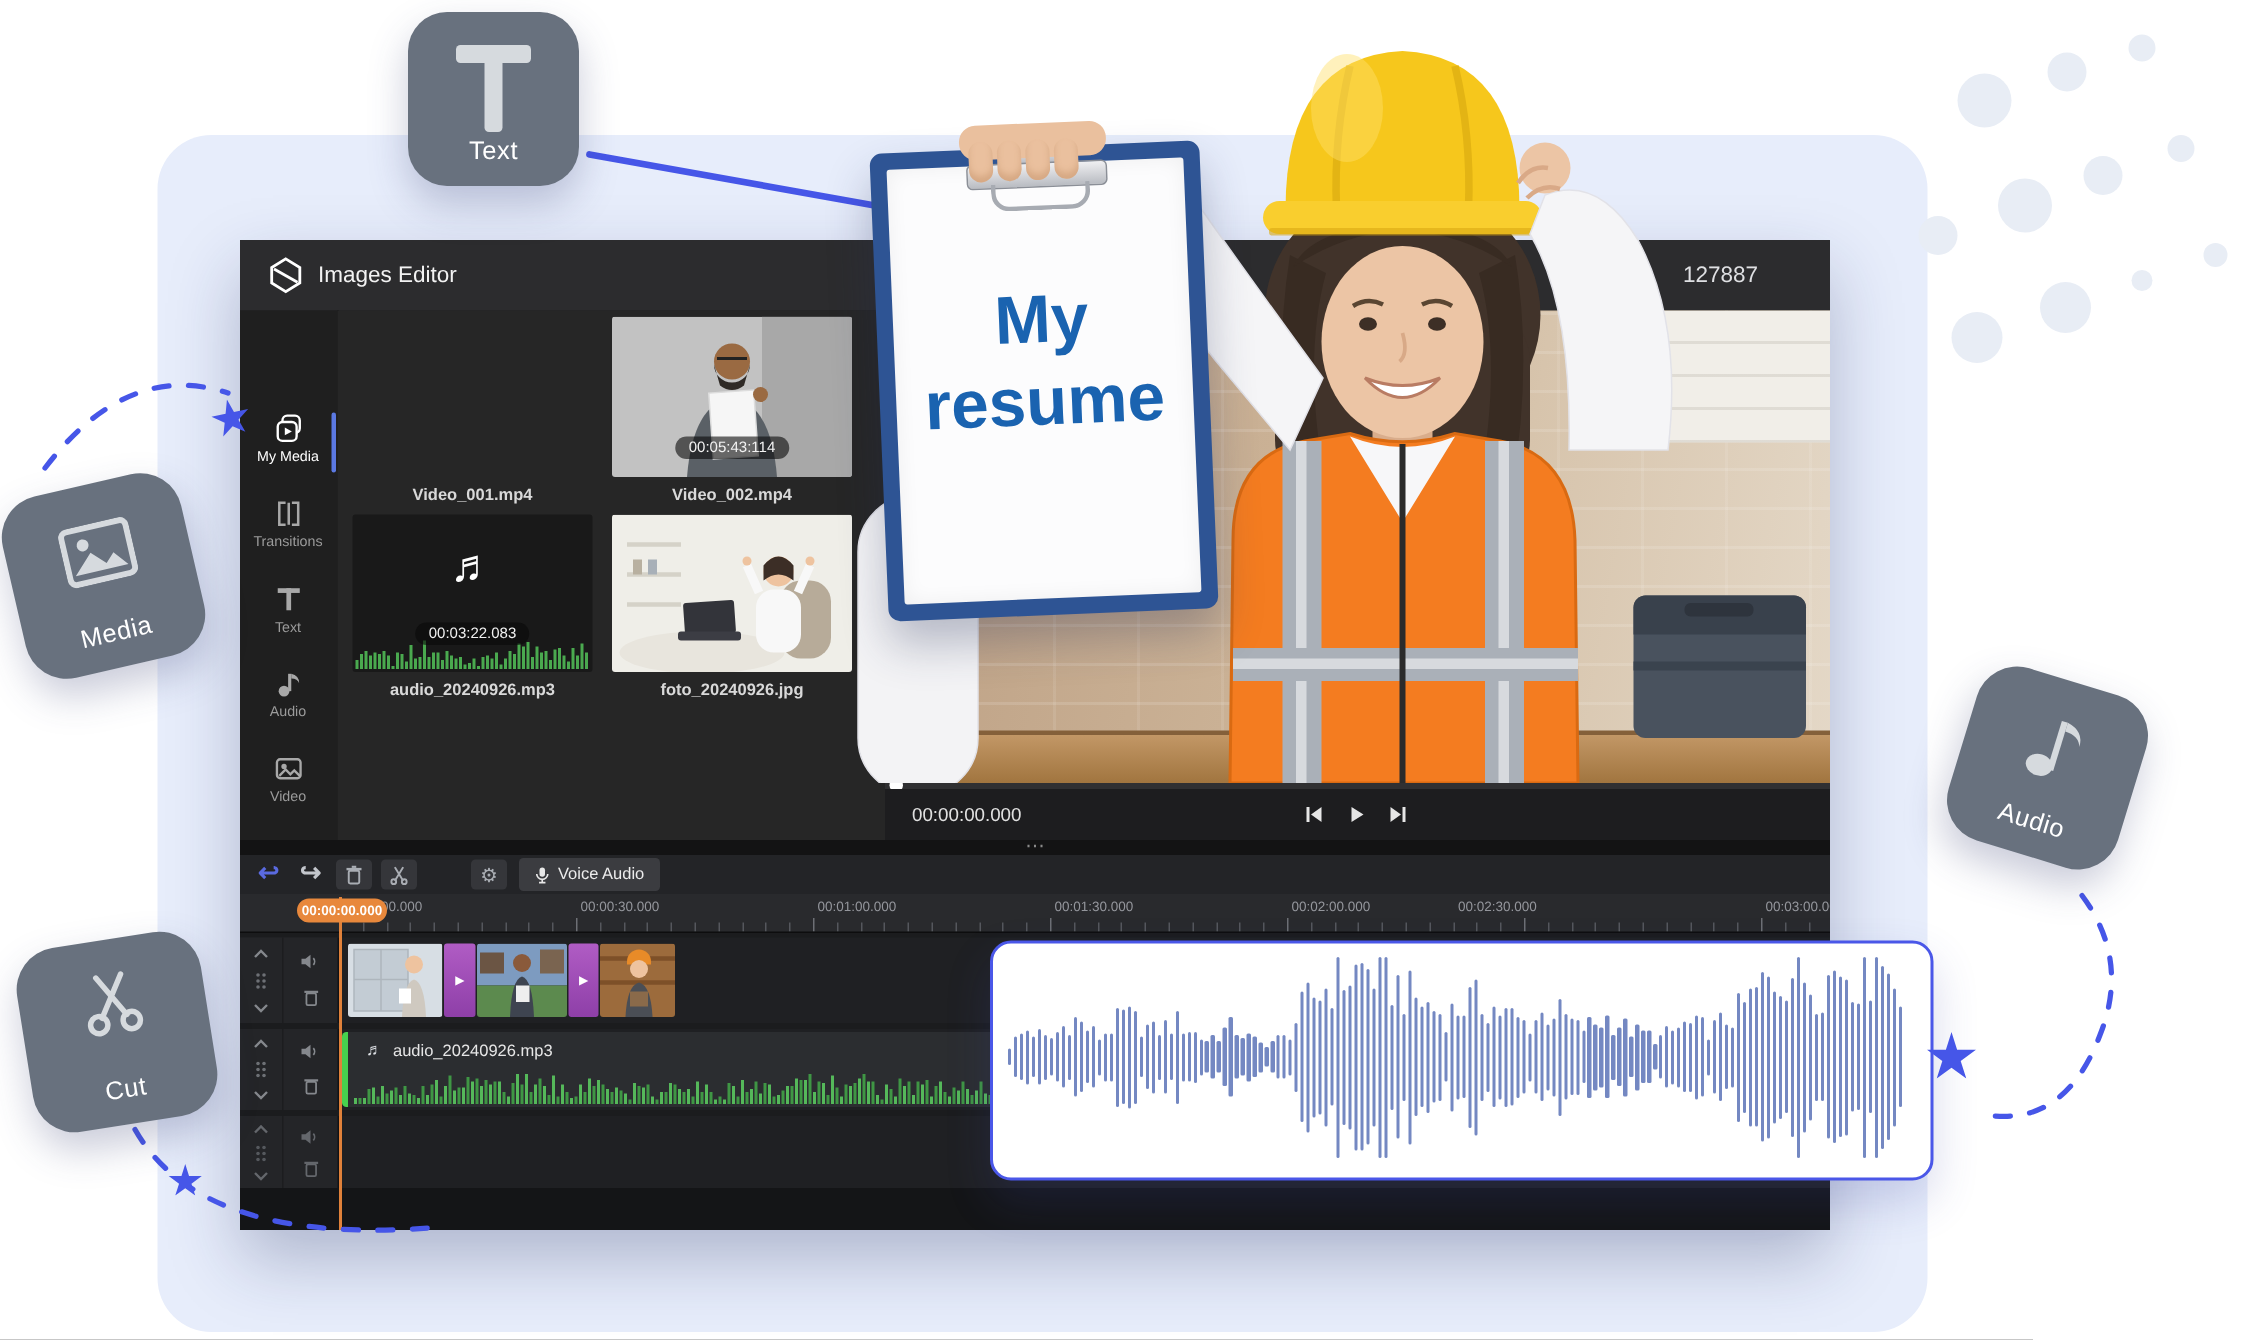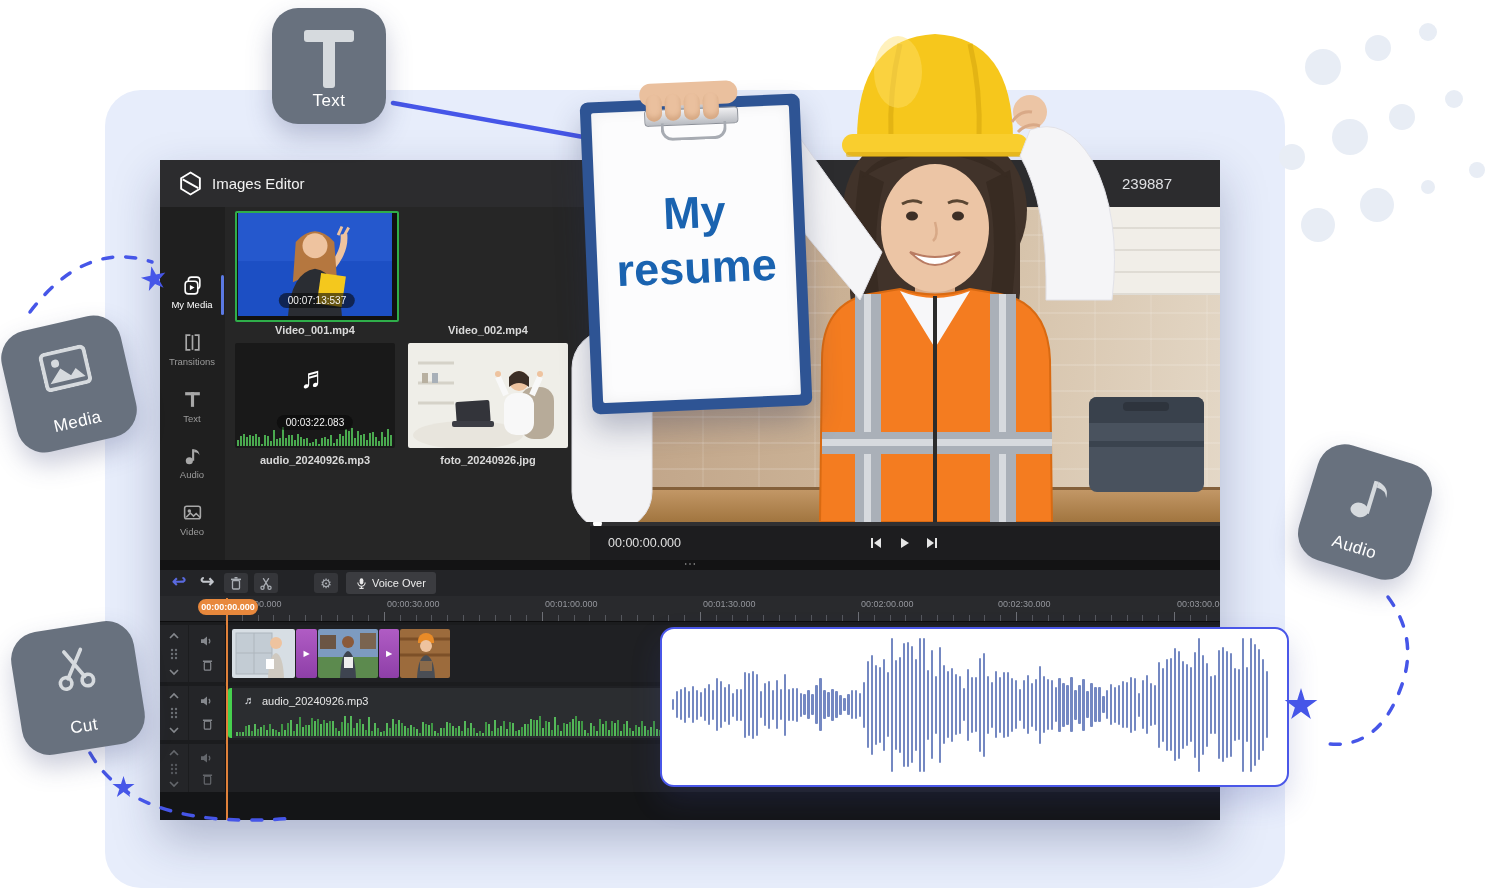--- a/index.html
+++ b/index.html
@@ -123,21 +123,21 @@
   <div class="abs win">
 
     <div class="abs hdr">
       <svg class="abs" style="left:18px;top:11px;" width="25" height="25" viewBox="0 0 24 24">
         <path d="M12 1.5 L21 7 V17 L12 22.5 L3 17 V7 Z" fill="none" stroke="#fff" stroke-width="1.8"></path>
         <path d="M4.5 8 L19.5 16.5" stroke="#fff" stroke-width="1.8"></path>
       </svg>
       <span class="abs hdr-title">Images Editor</span>
       <span class="abs hdr-pr">Pr</span>
       <div class="abs reddot"></div>
-      <span class="abs hdr-id">239887</span>
+      <span class="abs hdr-id">127887</span>
     </div>
 
     <div class="abs side">
       <div class="sitem active" style="top:68px;">
         <svg width="21" height="21" viewBox="0 0 20 20">
             <rect x="6" y="2" width="11" height="11" rx="3" fill="none" stroke="#fff" stroke-width="1.5"></rect>
             <rect x="3" y="6" width="12" height="12" rx="3" fill="#1f1f1f" stroke="#fff" stroke-width="1.5"></rect>
             <path d="M7.5 9.5 L12 12 L7.5 14.5 Z" fill="#fff"></path>
           </svg>
         <span>My Media</span>
@@ -169,32 +169,32 @@
             <rect x="2.5" y="4" width="15" height="12" rx="2" fill="none" stroke="#a8a8a8" stroke-width="1.5"></rect>
             <circle cx="7" cy="8.5" r="1.7" fill="#a8a8a8"></circle>
             <path d="M4 14.5 l4 -4 3 3 2.5 -2.5 4 4" fill="none" stroke="#a8a8a8" stroke-width="1.5"></path>
           </svg>
         <span>Video</span>
       </div>
       <div class="abs sbar"></div>
     </div>
 
     <div class="abs mpanel">
-      <div class="thumb" style="left:10px;top:4px;height:107px;border:2px solid #2fae4a;">
-        <svg width="156" height="103" viewBox="0 0 160 107">
-          <rect width="160" height="107" fill="#1c4fc4"></rect>
-            <rect width="160" height="50" fill="#3f74e8" opacity=".25"></rect>
-          <path d="M96 58 Q112 40 110 22" stroke="#eec39f" stroke-width="7" fill="none"></path>
-          <path d="M108 14 L104 23 M115 15 L110 24" stroke="#eec39f" stroke-width="3"></path>
-          <path d="M60 30 Q80 8 100 30 L103 72 Q80 60 57 72 Z" fill="#b5773f"></path>
-          <circle cx="80" cy="34" r="13" fill="#eec39f"></circle>
-          <path d="M52 107 Q55 62 80 58 Q105 62 108 107 Z" fill="#2a2d33"></path>
-          <rect x="84" y="64" width="26" height="32" fill="#f4c81d" transform="rotate(8 97 80)"></rect>
+      <div class="thumb" style="left:183px;top:4px;height:107px;">
+        <svg width="160" height="107" viewBox="0 0 160 107">
+          <rect width="160" height="107" fill="#c2c2c2"></rect>
+            <rect x="100" width="60" height="107" fill="#a8a8a8"></rect>
+          <circle cx="80" cy="30" r="12" fill="#9a6a42"></circle>
+          <path d="M68 32 A12 12 0 0 0 92 32 L88 46 Q80 52 72 46 Z" fill="#2f2a26"></path>
+          <path d="M70 28 H90" stroke="#222" stroke-width="2"></path>
+          <path d="M50 107 Q54 58 80 54 Q106 58 110 107 Z" fill="#5a6066"></path>
+          <rect x="66" y="50" width="30" height="44" fill="#f6f6f6" stroke="#ddd" transform="rotate(-4 81 72)"></rect>
+          <circle cx="99" cy="52" r="5" fill="#9a6a42"></circle>
         </svg>
-        <span class="pill" style="left:50%;transform:translateX(-50%);bottom:12px;">00:07:13:537</span>
+        <span class="pill" style="left:50%;transform:translateX(-50%);bottom:12px;">00:05:43:114</span>
       </div>
       <div class="mlabel" style="left:10px;top:117px;">Video_001.mp4</div>
       <div class="mlabel" style="left:183px;top:117px;">Video_002.mp4</div>
 
       <div class="thumb" style="left:10px;top:136px;height:105px;background:#191919;">
         <div style="text-align:center;font-size:30px;color:#fff;margin-top:18px;">♬</div>
         <div id="twave" style="position:absolute;left:2px;bottom:2px;width:156px;height:22px;display:flex;align-items:flex-end;">
             <i style="display: block; width: 2px; margin-right: 1px; background: rgb(74, 169, 79); height: 6.09546px;"></i>
             <i style="display: block; width: 2px; margin-right: 1px; background: rgb(74, 169, 79); height: 9.93941px;"></i>
             <i style="display: block; width: 2px; margin-right: 1px; background: rgb(74, 169, 79); height: 11.8467px;"></i>
@@ -327,21 +327,21 @@
               <circle cx="33" cy="37" r="5" fill="none" stroke="#a9adb3" stroke-width="4"></circle>
             </svg>
         </div>
         <div class="hbtn" style="left:154px;font-size:13px;">⚙</div>
         <div class="vo">
           <svg width="11" height="17" viewBox="0 0 18 19">
               <rect x="6" y="1" width="6" height="10" rx="3" fill="#e8e8e8"></rect>
               <path d="M3 8 a6 6 0 0 0 12 0" stroke="#e8e8e8" stroke-width="1.8" fill="none"></path>
               <path d="M9 14 V17 M5.5 17.5 H12.5" stroke="#e8e8e8" stroke-width="1.8"></path>
             </svg>
-          <span>Voice Over</span>
+          <span>Voice Audio</span>
         </div>
       </div>
       <div class="ruler" id="ruler">
         <div class="phpill">00:00:00.000</div>
       <div class="tick major" style="left: 66px; height: 9px;"></div>
           <span class="rlab" style="left: 69px;">00:00:00.000</span>
           <div class="tick" style="left: 81.8px; height: 6px;"></div>
           <div class="tick" style="left: 97.6px; height: 6px;"></div>
           <div class="tick" style="left: 113.4px; height: 6px;"></div>
           <div class="tick" style="left: 129.2px; height: 6px;"></div>
@@ -388,21 +388,21 @@
           <div class="tick" style="left: 713.8px; height: 6px;"></div>
           <div class="tick" style="left: 729.6px; height: 6px;"></div>
           <div class="tick" style="left: 745.4px; height: 6px;"></div>
           <div class="tick" style="left: 761.2px; height: 6px;"></div>
           <div class="tick" style="left: 777px; height: 6px;"></div>
           <div class="tick" style="left: 792.8px; height: 6px;"></div>
           <div class="tick" style="left: 808.6px; height: 6px;"></div>
           <div class="tick" style="left: 824.4px; height: 6px;"></div>
           <div class="tick" style="left: 840.2px; height: 6px;"></div>
           <div class="tick major" style="left: 856px; height: 9px;"></div>
-          <span class="rlab" style="left: 838px;">00:02:30.000</span>
+          <span class="rlab" style="left: 812px;">00:02:30.000</span>
           <div class="tick" style="left: 871.8px; height: 6px;"></div>
           <div class="tick" style="left: 887.6px; height: 6px;"></div>
           <div class="tick" style="left: 903.4px; height: 6px;"></div>
           <div class="tick" style="left: 919.2px; height: 6px;"></div>
           <div class="tick" style="left: 935px; height: 6px;"></div>
           <div class="tick" style="left: 950.8px; height: 6px;"></div>
           <div class="tick" style="left: 966.6px; height: 6px;"></div>
           <div class="tick" style="left: 982.4px; height: 6px;"></div>
           <div class="tick" style="left: 998.2px; height: 6px;"></div>
           <div class="tick major" style="left: 1014px; height: 9px;"></div>

